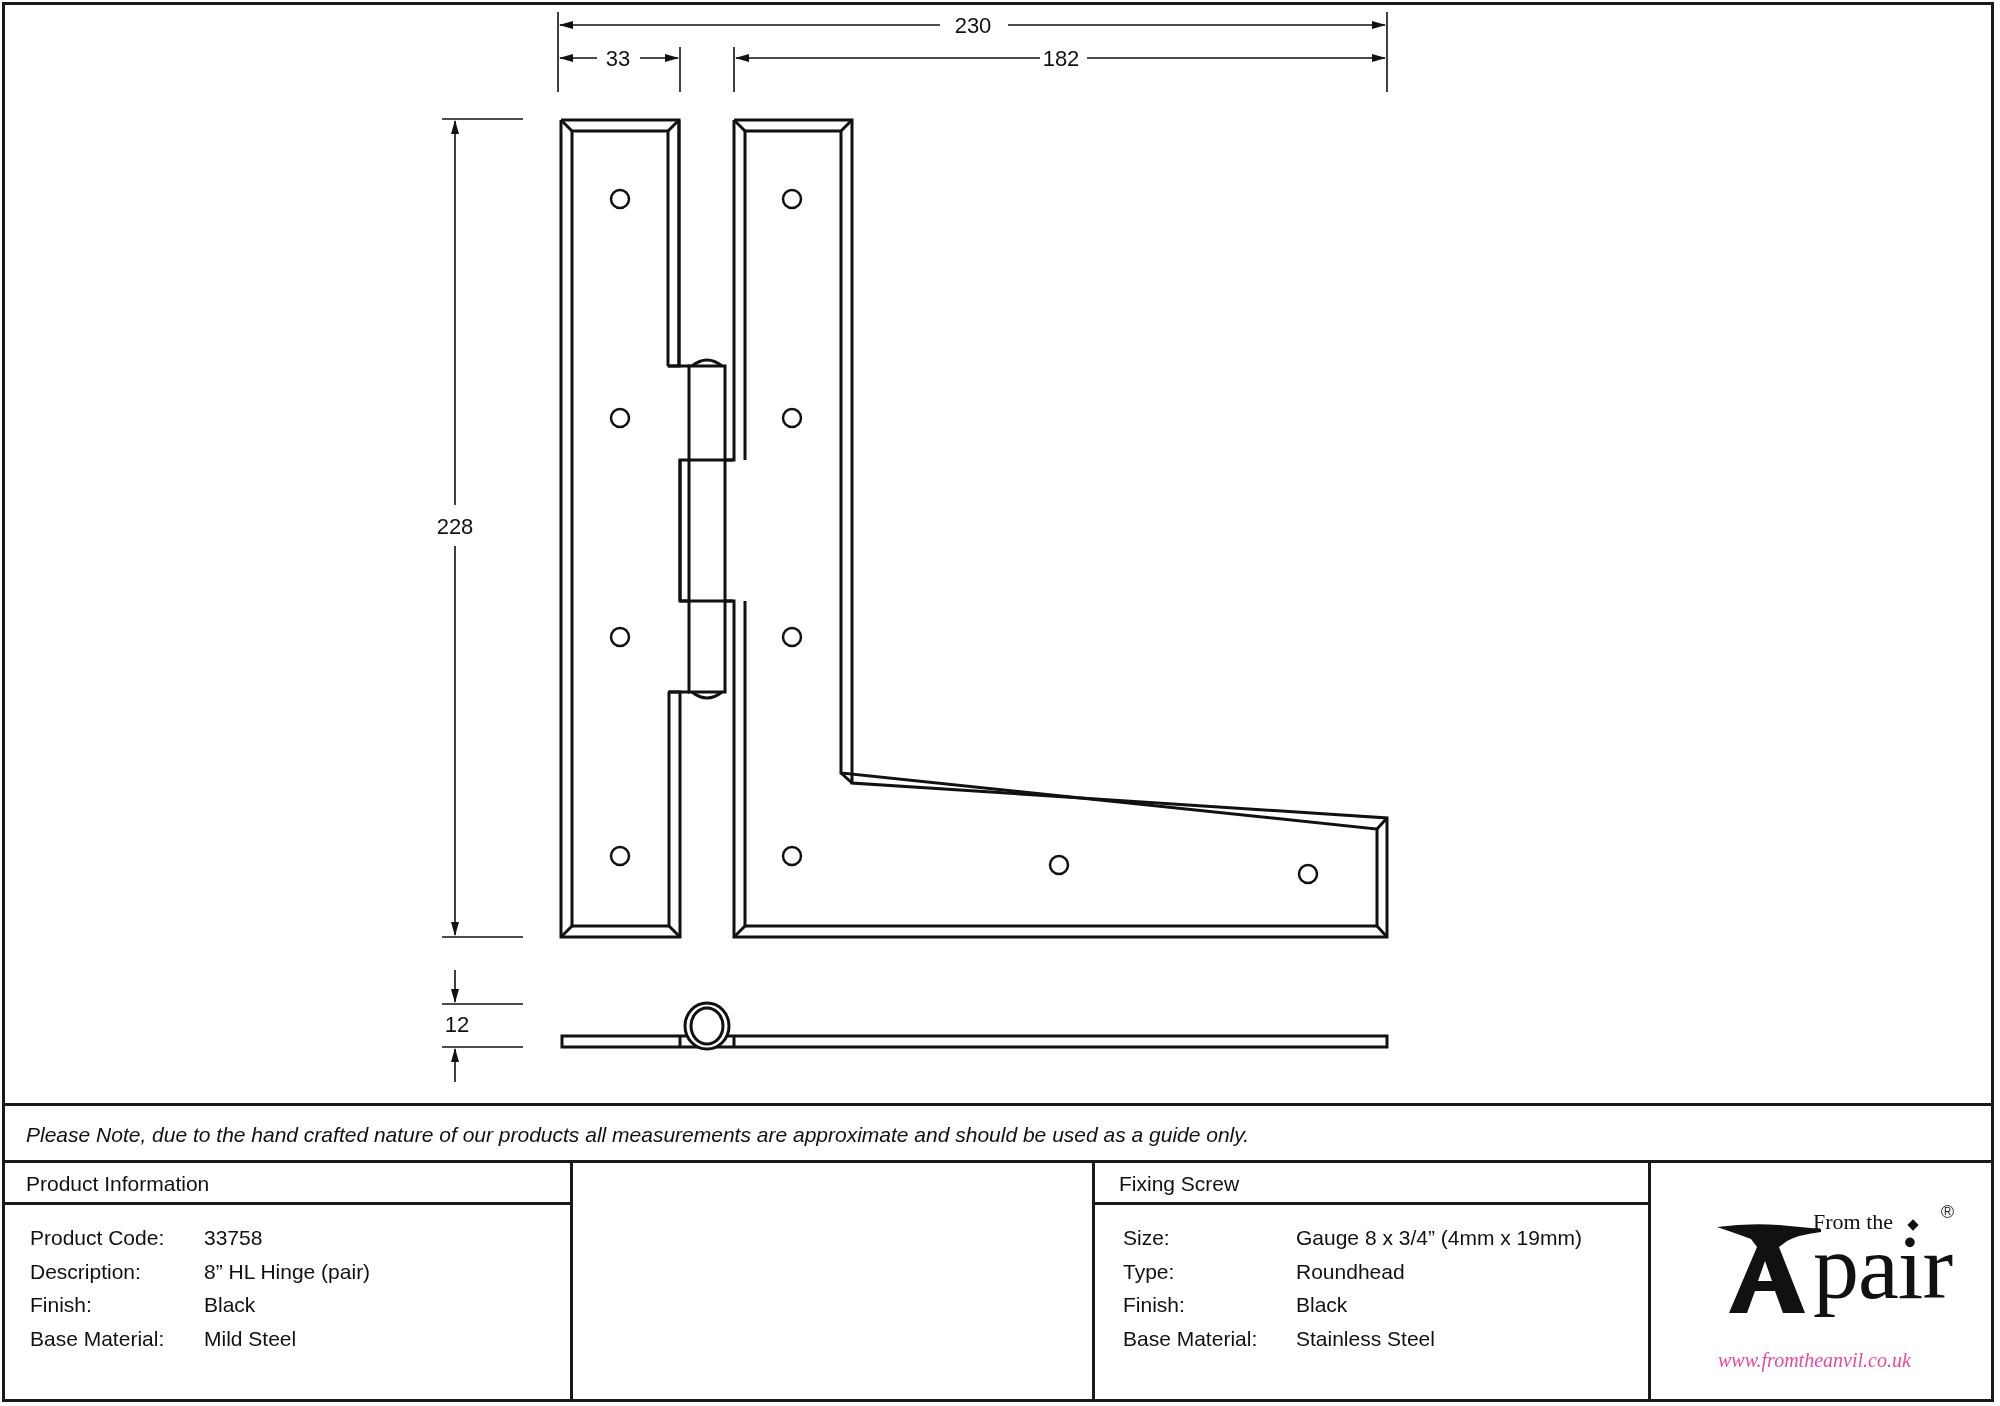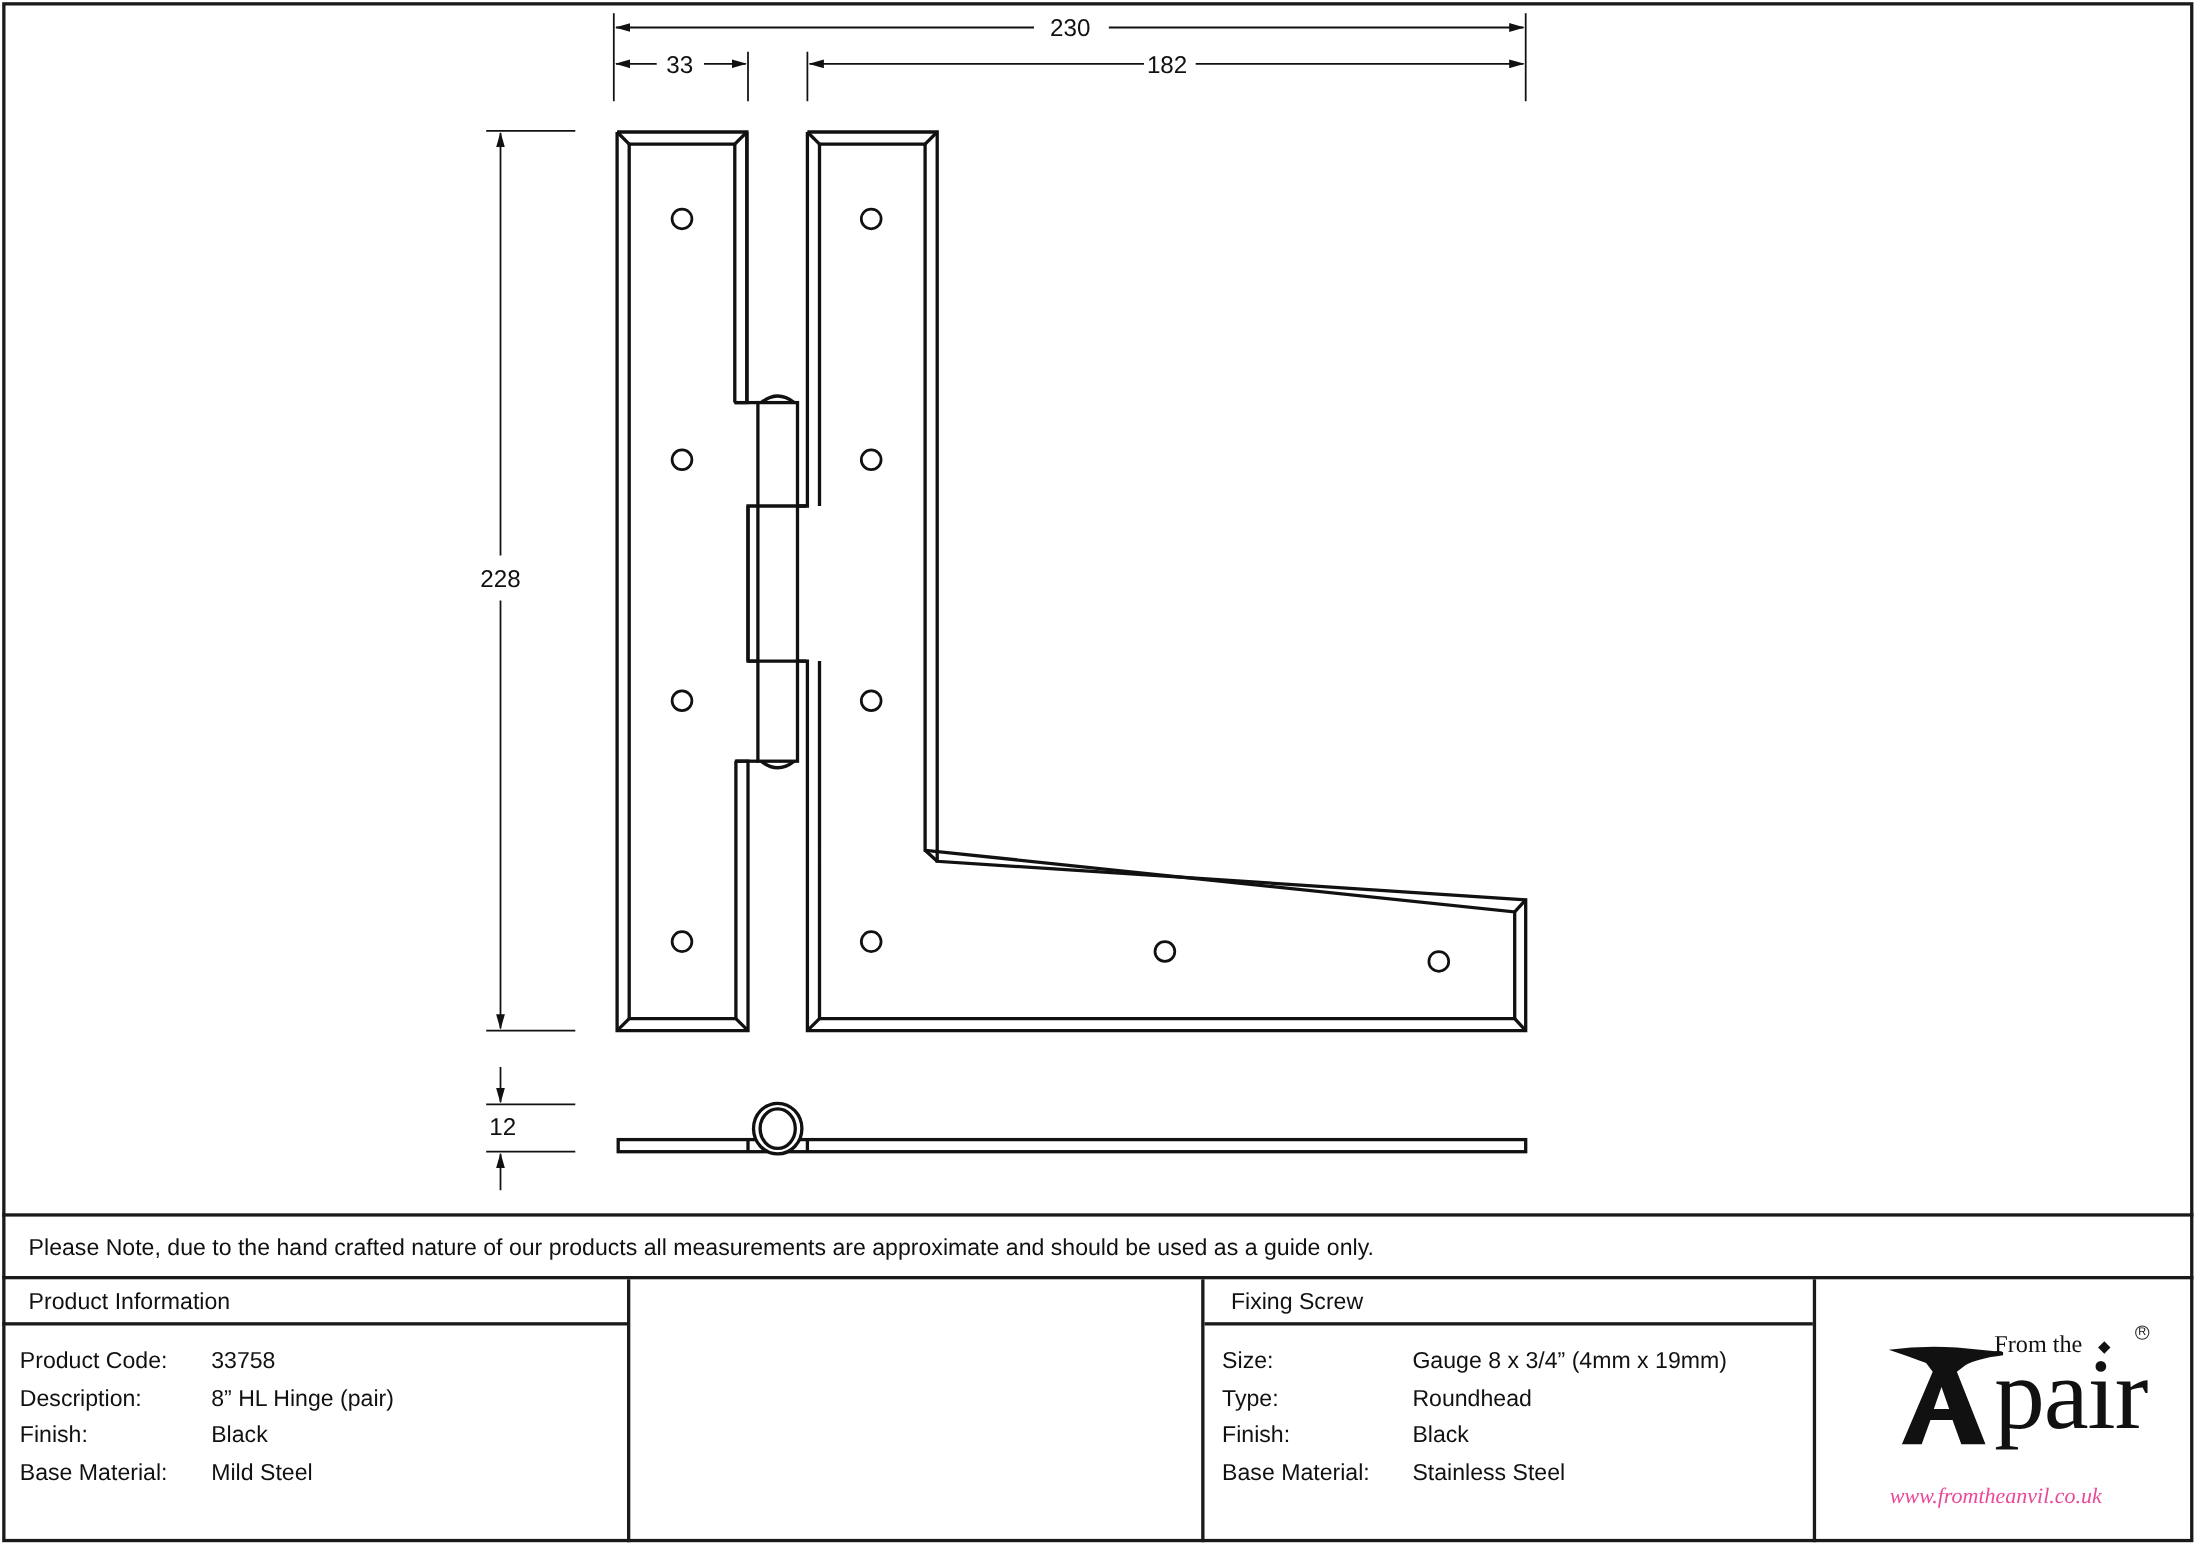--- a/index.html
+++ b/index.html
@@ -6,25 +6,25 @@
   body { width: 2000px; height: 1406px; position: relative; overflow: hidden;
          font-family: "Liberation Sans", "DejaVu Sans", sans-serif; color: #111; }
   .sheet { position: absolute; left: 2px; top: 2px; width: 1992px; height: 1400px;
            border: 3px solid #1a1a1a; box-sizing: border-box; }
   svg.drawing { position: absolute; left: 0; top: 0; }
   .dimtext { font-family: "Liberation Sans", "DejaVu Sans", sans-serif; font-size: 22px; fill: #111; }
   .info { position: absolute; left: 2px; top: 1103px; width: 1992px; height: 299px;
           box-sizing: border-box; }
   .note-row { position: absolute; left: 0; top: 0; width: 100%; height: 60px;
               border-top: 3px solid #1a1a1a; border-bottom: 3px solid #1a1a1a; box-sizing: border-box;
-              font-size: 21px; padding: 17px 0 0 24px; }
+              font-size: 21px; padding: 17px 0 0 24px; font-style: italic; }
   .col { position: absolute; top: 60px; height: 239px; box-sizing: border-box; }
   .col .head { height: 42px; border-bottom: 3px solid #1a1a1a; box-sizing: border-box;
                font-size: 21px; padding: 9px 0 0 24px; }
-  .col .body { padding: 16px 0 0 16px; font-size: 21px; line-height: 33.5px; }
+  .col .body { padding: 16px 0 0 28px; font-size: 21px; line-height: 33.5px; }
   .kv { display: flex; }
   .kv .k { display: inline-block; }
   .divider { position: absolute; top: 60px; width: 3px; height: 239px; background: #1a1a1a; }
   .logo { position: absolute; left: 1651px; top: 60px; width: 338px; height: 239px; }
   .logo-from { position: absolute; left: 160px; top: 46px; font-family: "Liberation Serif", "DejaVu Serif", serif;
                font-size: 22px; color: #111; }
   .logo-anvil { position: absolute; left: 66px; top: 58px; font-family: "Liberation Serif", "DejaVu Serif", serif;
                 font-size: 92px; line-height: 92px; color: #111; letter-spacing: -1px; }
   .logo-url { position: absolute; left: 65px; top: 160px; font-family: "Liberation Serif", "DejaVu Serif", serif;
               font-style: italic; font-size: 20px; color: #ec4899; margin-top: 26px; }

